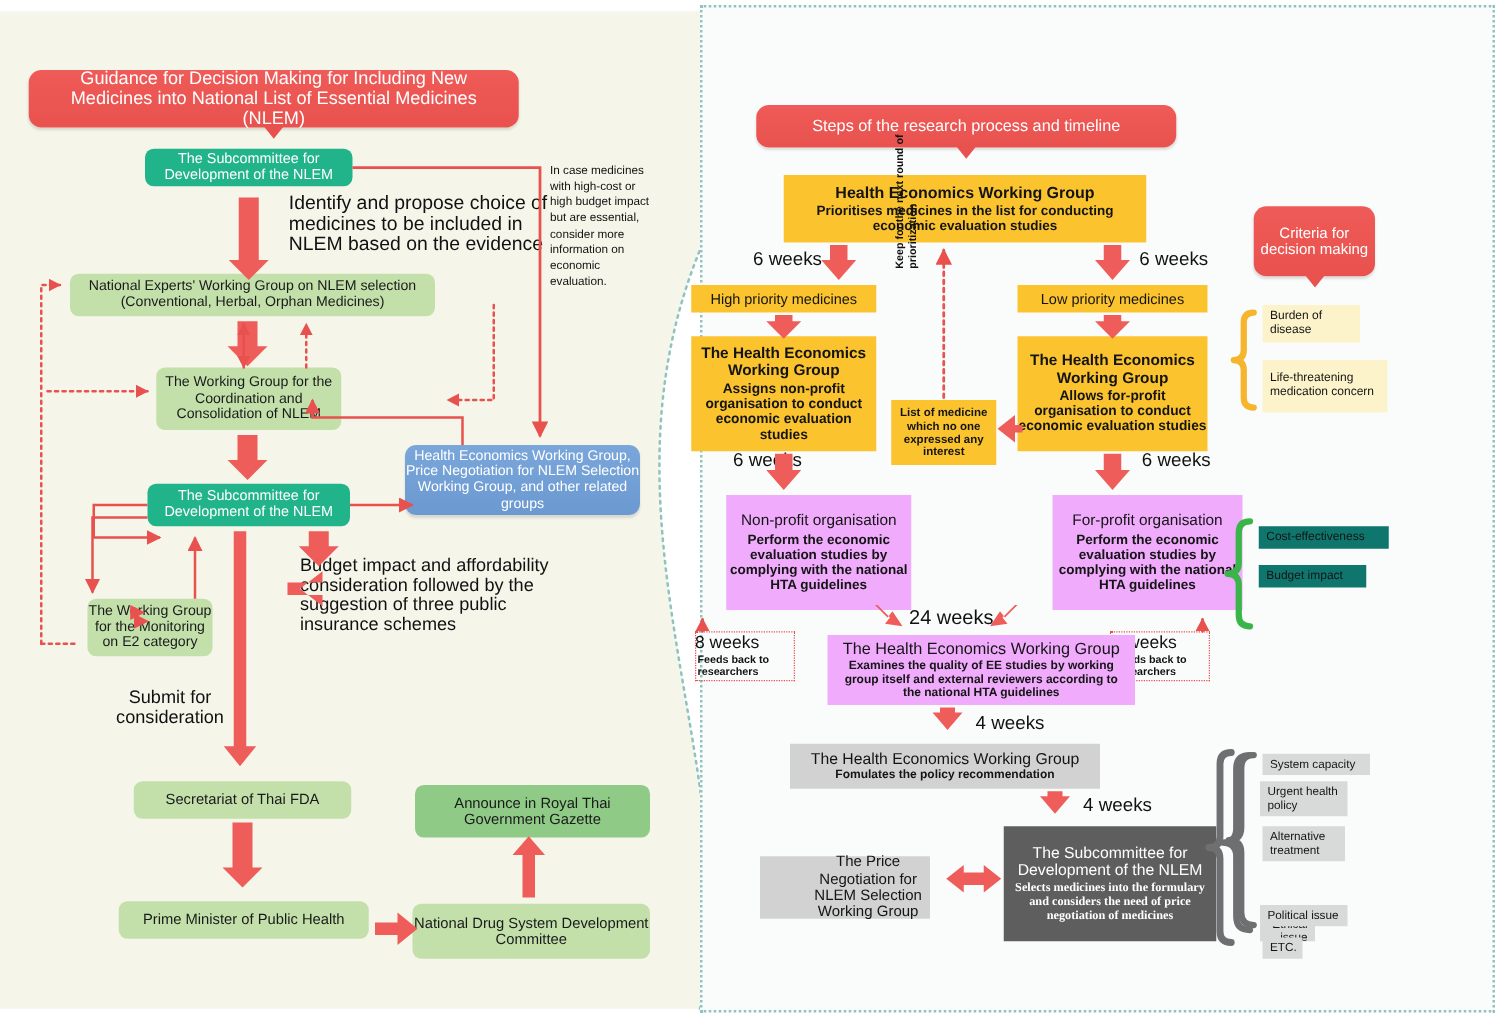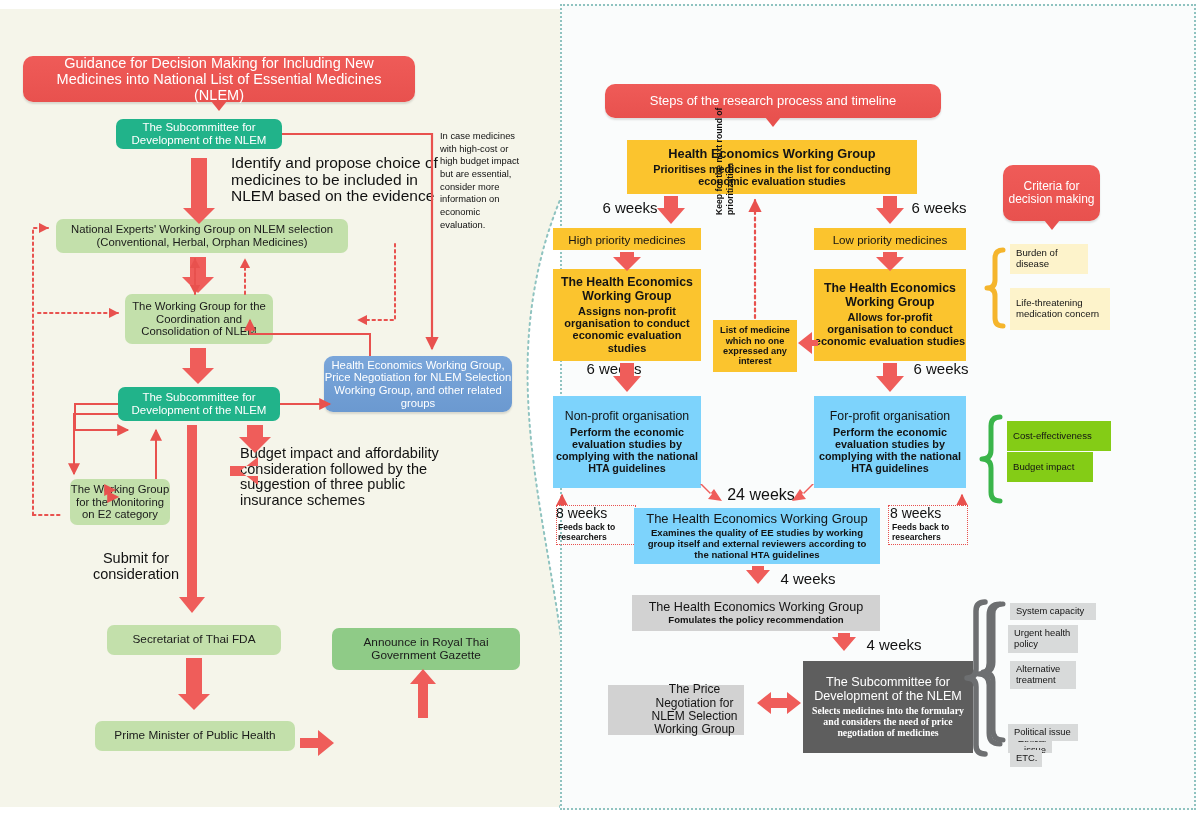--- a/index.html
+++ b/index.html
@@ -23,27 +23,27 @@
               color:#fff;border-radius:10px;box-shadow:0 2px 2px rgba(0,0,0,.12);}
   .red-banner:after{content:"";position:absolute;left:50%;bottom:-9px;margin-left:-8px;
               width:0;height:0;border-left:8px solid transparent;border-right:8px solid transparent;
               border-top:10px solid #e8514e;}
   .teal{background:#21b38a;color:#fff;border-radius:7px;}
   .green{background:#c3e0ab;color:#1a1a1a;border-radius:7px;}
   .green-dark{background:#8fcb87;color:#1a1a1a;border-radius:7px;}
   .blue{background:linear-gradient(180deg,#7aa6da 0%,#6b99d0 100%);color:#fff;border-radius:9px;
         box-shadow:0 2px 2px rgba(0,0,0,.12);}
   .yellow{background:#fbc42e;color:#141414;}
-  .cyan{background:#7dd3fc;color:#141414;}
+  .cyan{background:#f0abfc;color:#141414;margin-left:28px;}
   .grey-l{background:#d2d2d2;color:#141414;}
   .grey-d{background:#5e5e5e;color:#fff;}
   .pale-yellow{background:#fdf3cb;color:#141414;text-align:left;align-items:flex-start;
                justify-content:center;padding:4px 6px;}
-  .pale-green{background:#84cc16;color:#141414;text-align:left;align-items:flex-start;
-              justify-content:center;padding:15px 6px;}
+  .pale-green{background:#0f766e;color:#141414;text-align:left;align-items:flex-start;
+              justify-content:center;padding:3px 6px;}
   .pale-grey{background:#d8dada;color:#141414;text-align:left;align-items:flex-start;
              justify-content:center;padding:3px 6px;}
 
   .plain{color:#111;text-align:left;align-items:flex-start;justify-content:flex-start;}
   .plain.ctr{text-align:center;align-items:center;}
 
   
   svg.lay{position:absolute;left:0;top:0;width:1200px;height:815px;overflow:visible;}
   .bold-title{font-weight:bold;}
 </style>
@@ -110,20 +110,23 @@
   </div>
 
   <div class="node green" style="left:95px;top:721px;width:200px;height:30px;font-size:11.8px;">
     <span>Prime Minister of Public Health</span>
   </div>
 
   <div class="node green-dark" style="left:332px;top:628px;width:188px;height:42px;font-size:11.8px;">
     <span>Announce in Royal Thai Government Gazette</span>
   </div>
 
+  <div class="node green" style="left:330px;top:723px;width:190px;height:44px;font-size:11.8px;">
+    <span>National Drug System Development Committee</span>
+  </div>
 
   <div class="node red-banner" style="left:605px;top:84px;width:336px;height:34px;font-size:13px;">
     <span>Steps of the research process and timeline</span>
   </div>
 
   <div class="node yellow" style="left:627px;top:140px;width:290px;height:54px;">
     <span class="t1 bold-title" style="font-size:12.8px;">Health Economics Working Group</span>
     <span class="t2 bold-title" style="font-size:10.8px;margin-top:2px;">Prioritises medicines in the list for conducting economic evaluation studies</span>
   </div>
 

